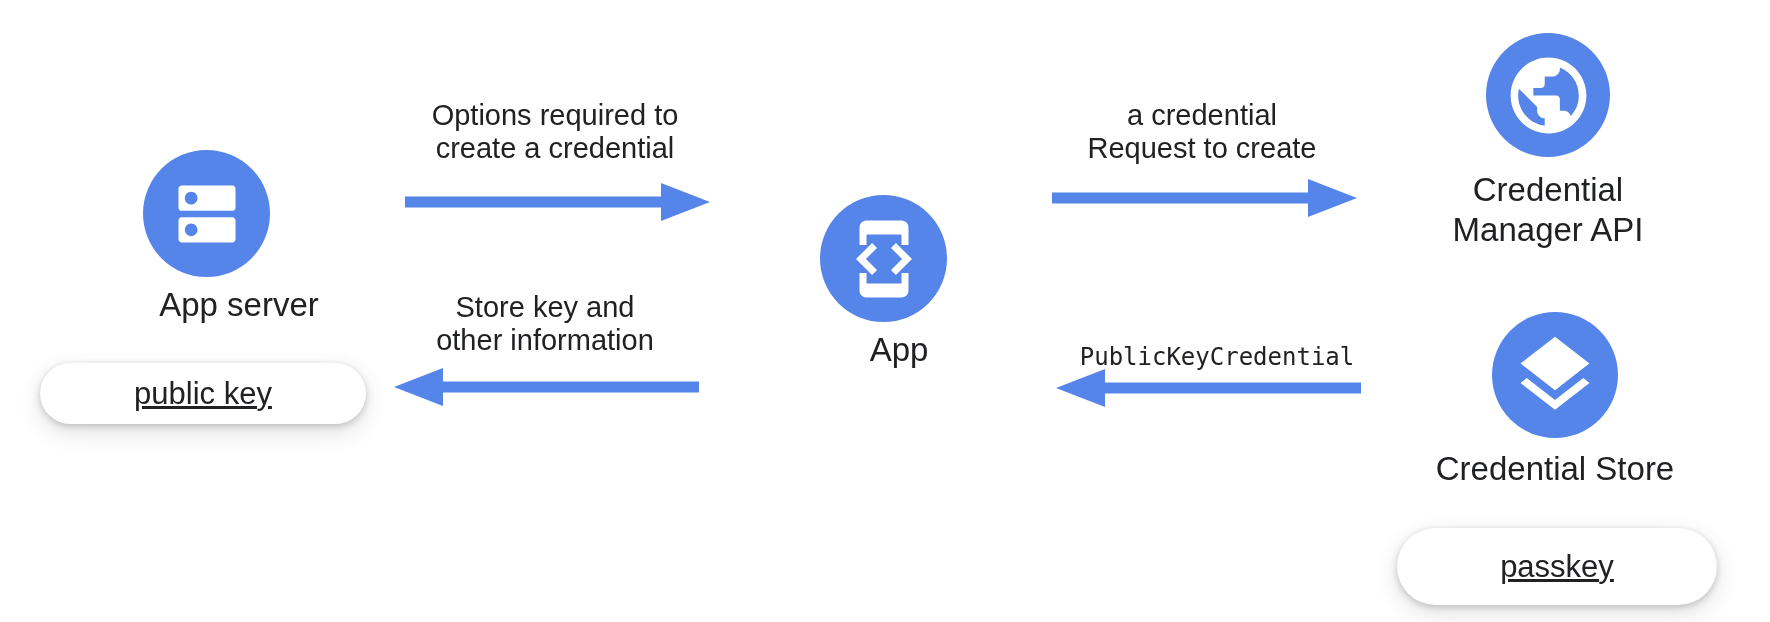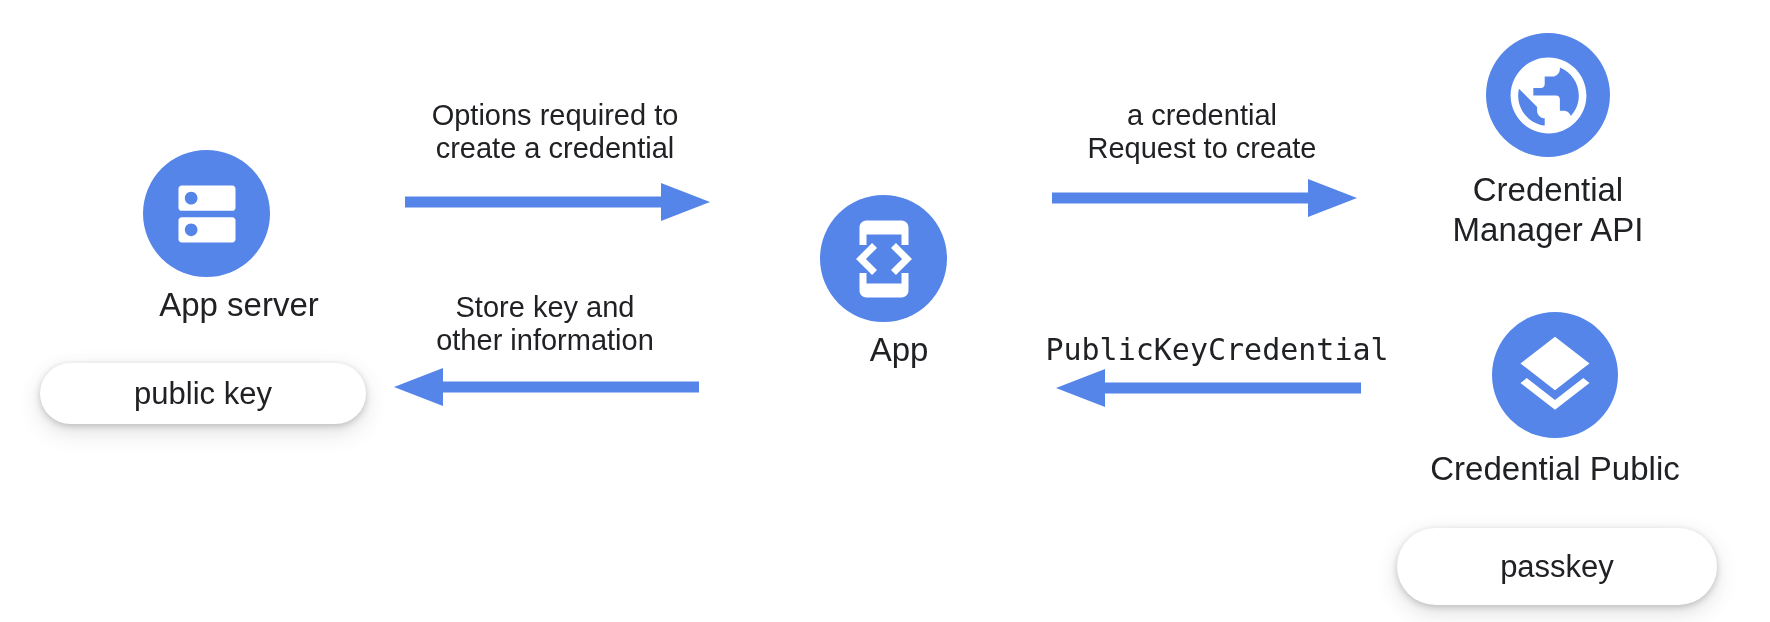--- a/index.html
+++ b/index.html
@@ -45,39 +45,41 @@
     border-radius: 999px;
     box-shadow: 0 2px 6px rgba(60,64,67,0.25), 0 8px 22px rgba(60,64,67,0.16);
     display: flex;
     align-items: center;
     justify-content: center;
   }
   .pill span {
     font-size: 31px;
     font-weight: 500;
     color: var(--text);
+    text-decoration: underline;
   }
   .arrow {
     position: absolute;
   }
   .arrow.flip {
     transform: scaleX(-1);
   }
   .arrow-label {
     position: absolute;
     transform: translateX(-50%);
     text-align: center;
     font-size: 29px;
     line-height: 33px;
     color: var(--text);
     white-space: nowrap;
   }
   .arrow-label.mono {
     font-family: "DejaVu Sans Mono", monospace;
-    font-size: 30px;
+    font-size: 24px;
+    margin-top: 8px;
   }
 </style>
 </head>
 <body>
 
 <div class="canvas">
 
   <div class="circle" style="left:143px; top:150px; width:127px; height:127px;">
     <svg width="76" height="76" viewBox="0 0 24 24">
       <path fill="#FFFFFF" fill-rule="evenodd" d="M20 13H4c-.55 0-1 .45-1 1v6c0 .55.45 1 1 1h16c.55 0 1-.45 1-1v-6c0-.55-.45-1-1-1zM7 19c-1.1 0-2-.9-2-2s.9-2 2-2 2 .9 2 2-.9 2-2 2zM20 3H4c-.55 0-1 .45-1 1v6c0 .55.45 1 1 1h16c.55 0 1-.45 1-1V4c0-.55-.45-1-1-1zM7 9c-1.1 0-2-.9-2-2s.9-2 2-2 2 .9 2 2-.9 2-2 2z"></path>
@@ -136,18 +138,18 @@
   <svg class="arrow flip" style="left:1056px; top:366px;" width="305" height="44" viewBox="0 0 305 44">
     <rect x="0" y="16.5" width="262" height="11" fill="var(--blue)"></rect>
     <polygon points="256,3 305,22 256,41" fill="var(--blue)"></polygon>
   </svg>
 
   <div class="circle" style="left:1492px; top:312px; width:126px; height:126px;">
     <svg width="92" height="92" viewBox="0 0 24 24">
       <path fill="#FFFFFF" d="M11.99 18.54l-7.37-5.73L3 14.07l9 7 9-7-1.63-1.27-7.38 5.74zM12 16l7.36-5.73L21 9l-9-7-9 7 1.63 1.27L12 16z"></path>
     </svg>
   </div>
-  <div class="node-label" style="left:1555px; top:449px;">Credential Public</div>
+  <div class="node-label" style="left:1555px; top:449px;">Credential Store</div>
   <div class="pill" style="left:1397px; top:528px; width:320px; height:77px;">
     <span>passkey</span>
   </div>
 
 </div>
 
 </body></html>

